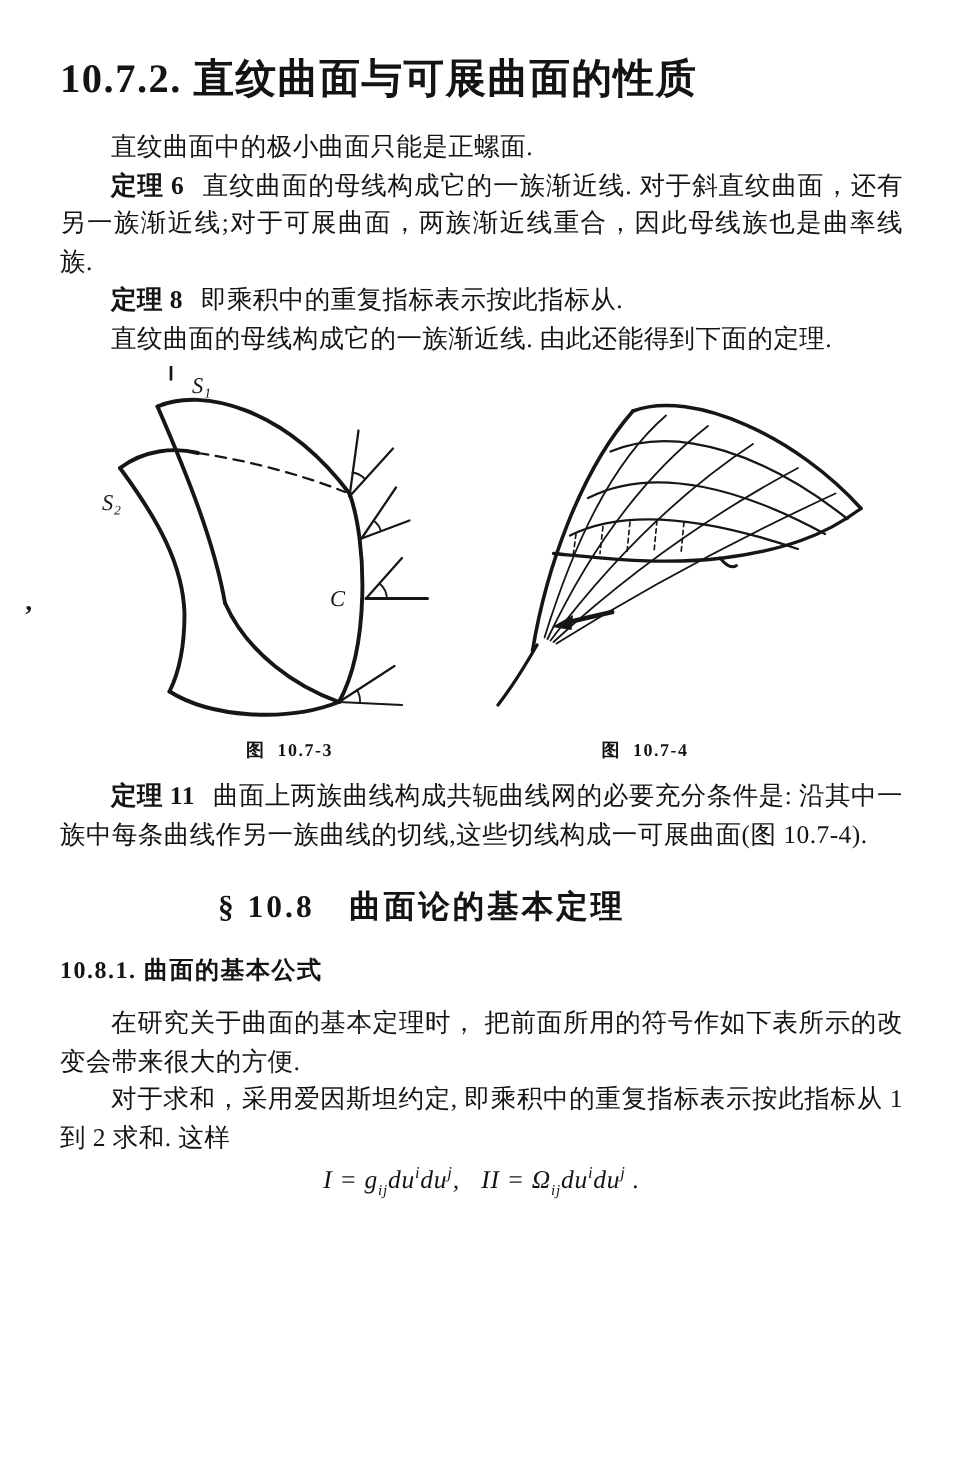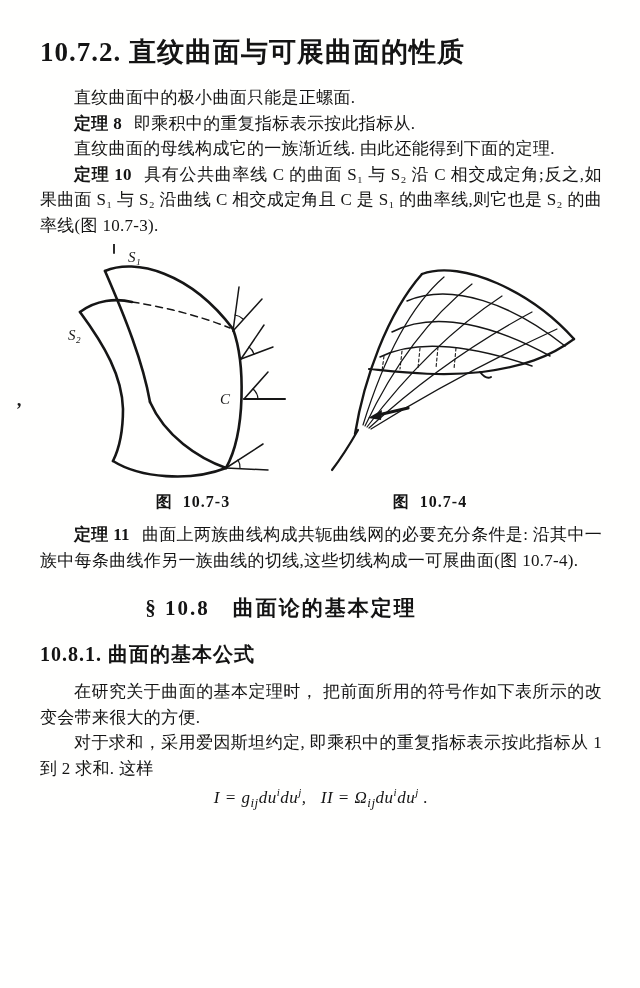--- a/index.html
+++ b/index.html
@@ -29,61 +29,61 @@
     letter-spacing:0.3px;
   }
   .thm{font-weight:bold;padding-right:12px;}
   .figrow{
     display:flex;justify-content:flex-start;
     margin:6px 0 0 0;
   }
   .fig{width:282px;margin:0;}
   .fig svg{display:block;}
   .figcap{
-    text-align:center;font-size:16px;font-weight:bold;
+    text-align:center;font-size:12px;font-weight:bold;
     letter-spacing:1px;white-space:pre;margin-top:3px;
   }
   .fig3 .figcap{padding-left:24px;}
   .fig4 .figcap{padding-right:66px;}
   .thm11wrap{margin-top:9px;}
   h2.sec108{
     margin:21px 0 0 0;
     text-align:center;font-size:21px;font-weight:bold;
     letter-spacing:2px;
     transform:translateX(-40px);
   }
   h3.sec1081{
     margin:19px 0 11px 0;
-    font-size:20px;font-weight:bold;letter-spacing:1px;
+    font-size:16px;font-weight:bold;letter-spacing:1px;
   }
   .formula-row{
     text-align:center;margin-top:5px;
     font-size:17px;font-style:italic;
   }
   .fx{white-space:pre;letter-spacing:0.5px;}
-  .fx sub{font-size:13px;}
+  .fx sub{font-size:10px;}
   .fx sup{font-size:11px;font-style:italic;}
   svg path,svg line{fill:none;stroke:#161616;stroke-linecap:round;}
   svg text{fill:#161616;}
   .lbl{font-style:italic;font-size:15px;font-family:"Liberation Serif","DejaVu Serif",serif;}
 </style>
 </head>
 <body>
 
 <div class="page">
 
   <div class="artifact">ʼ</div>
 
   <h1 class="sec1072">10.7.2. 直纹曲面与可展曲面的性质</h1>
 
   <div class="bodytext">
     <p>直纹曲面中的极小曲面只能是正螺面.</p>
+    <p><b class="thm">定理 6</b><span>直纹曲面的母线构成它的一族渐近线. 对于斜直纹曲面，还有另一族渐近线;对于可展曲面，两族渐近线重合，因此母线族也是曲率线族.</span></p>
     <p><b class="thm">定理 8</b><span>即乘积中的重复指标表示按此指标从.</span></p>
     <p>直纹曲面的母线构成它的一族渐近线. 由此还能得到下面的定理.</p>
-    <p><b class="thm">定理 10</b><span>具有公共曲率线 C 的曲面 S₁ 与 S₂ 沿 C 相交成定角;反之,如果曲面 S₁ 与 S₂ 沿曲线 C 相交成定角且 C 是 S₁ 的曲率线,则它也是 S₂ 的曲率线(图 10.7-3).</span></p>
   </div>
 
   <div class="figrow">
 
     <figure class="fig fig3">
       <svg width="282" height="245" viewBox="0 0 282 245">
 
         <path d="M74,0 L74,9" stroke-width="1.8"></path>
 
         <path d="M65,27 C95,14 150,28 193,85" stroke-width="2.6"></path>

